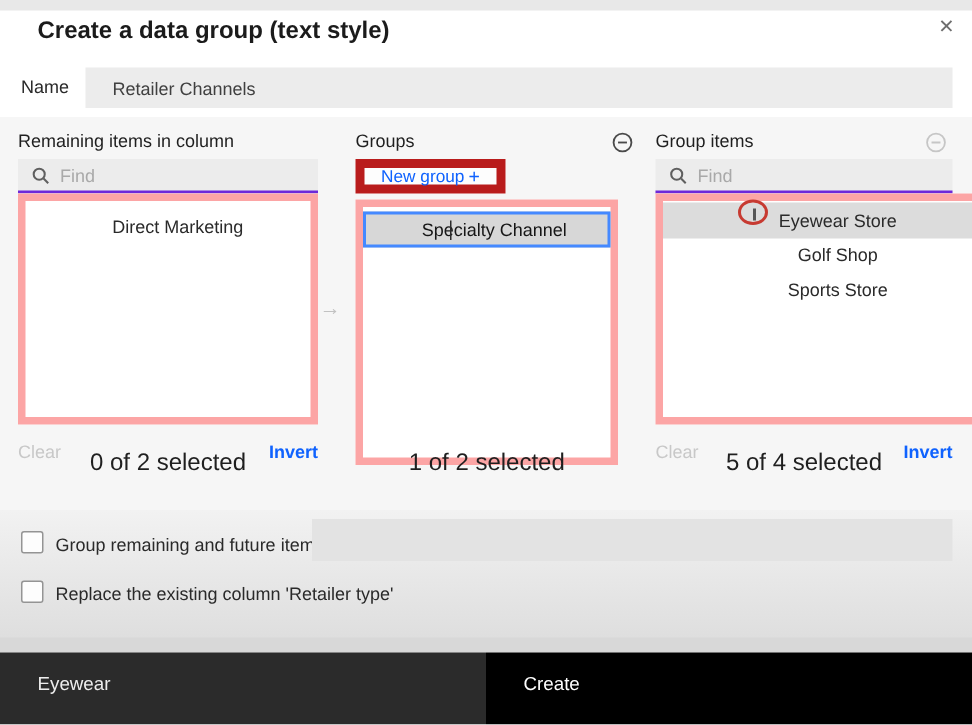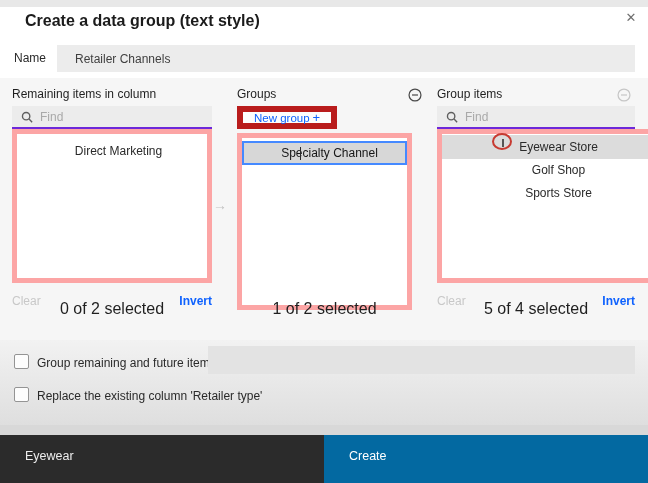--- a/index.html
+++ b/index.html
@@ -75,21 +75,21 @@
   .cb-label { font-size:12px; color:#2a2a2a; }
   .cb-label1 { left:37px; top:356px; }
   .cb-label2 { left:37px; top:389px; }
   .remaining-input { left:208px; top:346px; width:427px; height:28px; background:#e3e3e3;
     border:none; outline:none; font-family:"Liberation Sans", sans-serif; }
 
   .pre-footer { left:0; top:425px; width:648px; height:10px; background:#d8d8d8; }
   .footer-btn { top:435px; width:324px; height:48px; font-size:12.5px;
     padding:14px 0 0 25px; cursor:pointer; }
   .cancel-btn { left:0; background:#2b2b2b; color:#ededed; }
-  .create-btn { left:324px; background:#0369a1; color:#ffffff; }
+  .create-btn { left:324px; background:#000000; color:#ffffff; }
 </style>
 </head>
 <body>
 
 <div class="abs top-strip"></div>
 
 <div class="abs dialog-title">Create a data group (text style)</div>
 <div class="abs close-btn">✕</div>
 
 <label class="abs name-label">Name</label>

